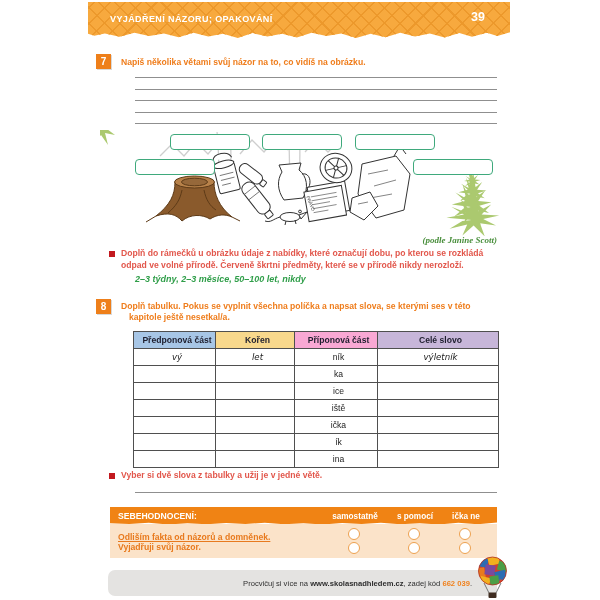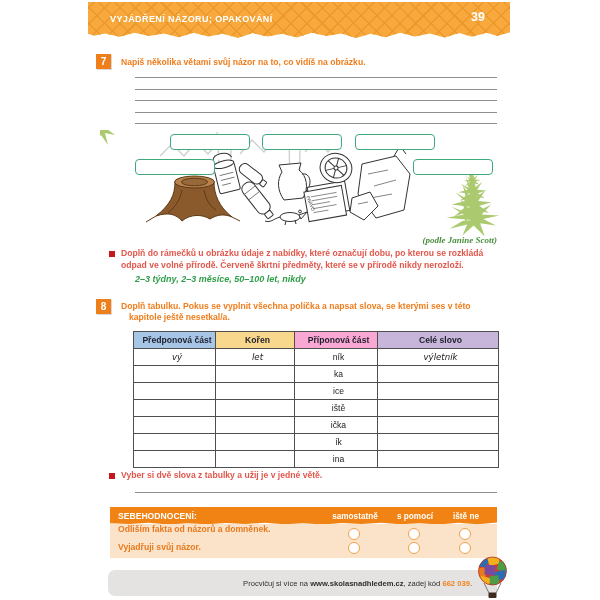--- a/index.html
+++ b/index.html
@@ -255,24 +255,24 @@
     </table>
 
   <div class="sqbullet" style="left:109px;top:473px;"></div>
   <div class="rednote" style="top:470px;">Vyber si dvě slova z tabulky a užij je v jedné větě.</div>
   <div class="wline" style="top:492px;"></div>
 
   <div class="sc-bar">
     <span class="sc-title">SEBEHODNOCENÍ:</span>
     <span class="sc-col" style="left:215px;">samostatně</span>
     <span class="sc-col" style="left:275px;">s pomocí</span>
-    <span class="sc-col" style="left:326px;">iště ne</span>
+    <span class="sc-col" style="left:326px;">ička ne</span>
   </div>
   <div class="sc-body">
-    <span class="sc-row-label" style="top:0;">Odliším fakta od názorů a domněnek.</span>
+    <span class="sc-row-label" style="top:8px;text-decoration:underline;">Odliším fakta od názorů a domněnek.</span>
     <span class="sc-row-label" style="top:18px;text-align:center;">Vyjadřuji svůj názor.</span>
     <span class="sc-circle" style="left:238px;top:4px;"></span>
     <span class="sc-circle" style="left:298px;top:4px;"></span>
     <span class="sc-circle" style="left:349px;top:4px;"></span>
     <span class="sc-circle" style="left:238px;top:18px;"></span>
     <span class="sc-circle" style="left:298px;top:18px;"></span>
     <span class="sc-circle" style="left:349px;top:18px;"></span>
   </div>
 
   <div class="footer">

